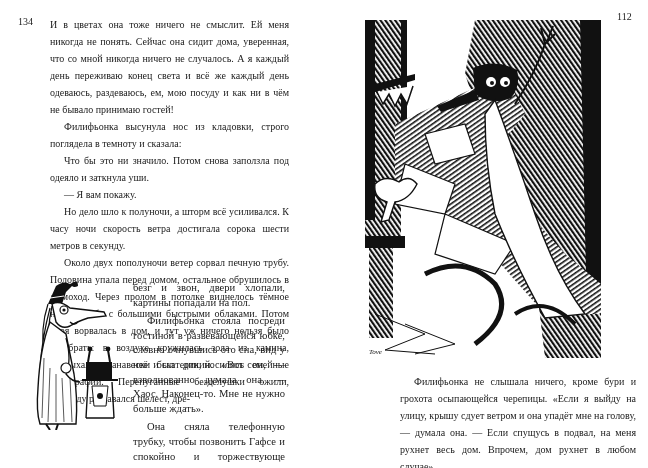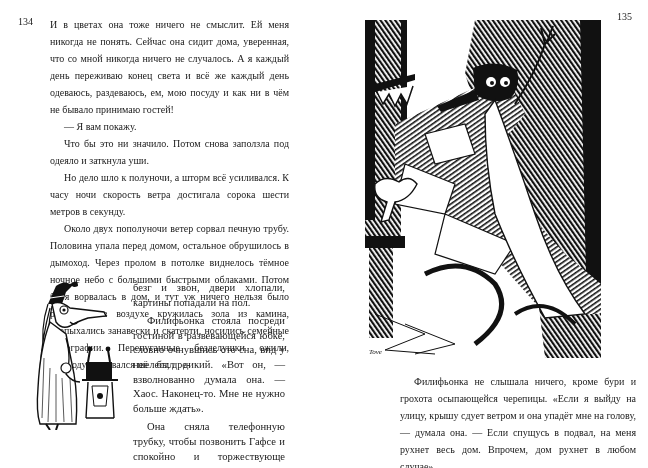--- a/index.html
+++ b/index.html
@@ -26,22 +26,23 @@
   .small-illus { left:26px; top:278px; width:100px; height:152px; }
 </style>
 </head>
 <body>
 
 <div class="page page-left">
   <div class="pagenum pn-left">134</div>
 
   <div class="text col-left">
     <p class="noind">И в цветах она тоже ничего не смыслит. Ей меня никогда не понять. Сейчас она сидит дома, уверенная, что со мной никогда ничего не случалось. А я каждый день переживаю конец света и всё же каждый день одеваюсь, раздеваюсь, ем, мою посуду и как ни в чём не бывало принимаю гостей!</p>
+    <p>Филифьонка высунула нос из кладовки, строго поглядела в темноту и сказала:</p>
+    <p>Что бы это ни значило. Потом снова заползла под одеяло и заткнула уши.</p>
     <p>— Я вам покажу.</p>
-    <p>Что бы это ни значило. Потом снова заползла под одеяло и заткнула уши.</p>
     <p class="gap">Но дело шло к полуночи, а шторм всё усиливался. К часу ночи скорость ветра достигала сорока шести метров в секунду.</p>
     <p>Около двух пополуночи ветер сорвал печную трубу. Половина упала перед домом, остальное обрушилось в дымоход. Через пролом в потолке виднелось тёмное ночное небо с большими быстрыми облаками. Потом буря ворвалась в дом, и тут уж ничего нельзя было разобрать: в воздухе кружилась зола из камина, трепыхались занавески и скатерти, носились семейные фотографии. Перепуганные безделушки ожили, повсюду раздавался шелест, дре-</p>
   </div>
 
   <div class="col-narrow">
     <p class="noind">безг и звон, двери хлопали, картины попадали на пол.</p>
     <p>Филифьонка стояла посреди гостиной в развевающейся юбке, словно очнувшись ото сна, вид у неё был дикий. «Вот он, — взволнованно думала она. — Хаос. Наконец-то. Мне не нужно больше ждать».</p>
     <p>Она сняла телефонную трубку, чтобы позвонить Гафсе и спокойно и торжествующе сказать нечто такое, что раз и навсегда поставит её на место.</p>
 
   </div>
@@ -74,21 +75,21 @@
       <path d="M56 102 L92 102" stroke="#111" stroke-width="2"></path>
 
       <path d="M62 104 L60 140 M86 104 L88 140 M60 140 L88 140" stroke="#111" stroke-width="1.4" fill="none"></path>
       <path d="M66 108 L82 108 L80 128 L68 128 Z" fill="#fff" stroke="#111" stroke-width="1"></path>
       <circle cx="74" cy="118" r="3" fill="#111"></circle>
     </svg>
   </div>
 </div>
 
 <div class="page page-right">
-  <div class="pagenum pn-right">135</div>
+  <div class="pagenum pn-right">112</div>
 
   <div class="illus big-illus">
     <svg width="236" height="344" viewBox="0 0 236 344">
       <defs>
         <pattern id="hatch" width="4" height="4" patternUnits="userSpaceOnUse" patternTransform="rotate(-35)">
           <rect width="4" height="4" fill="#fff"></rect>
           <rect width="2.2" height="4" fill="#111"></rect>
         </pattern>
         <pattern id="hatch2" width="4" height="4" patternUnits="userSpaceOnUse" patternTransform="rotate(55)">
           <rect width="4" height="4" fill="#fff"></rect>

